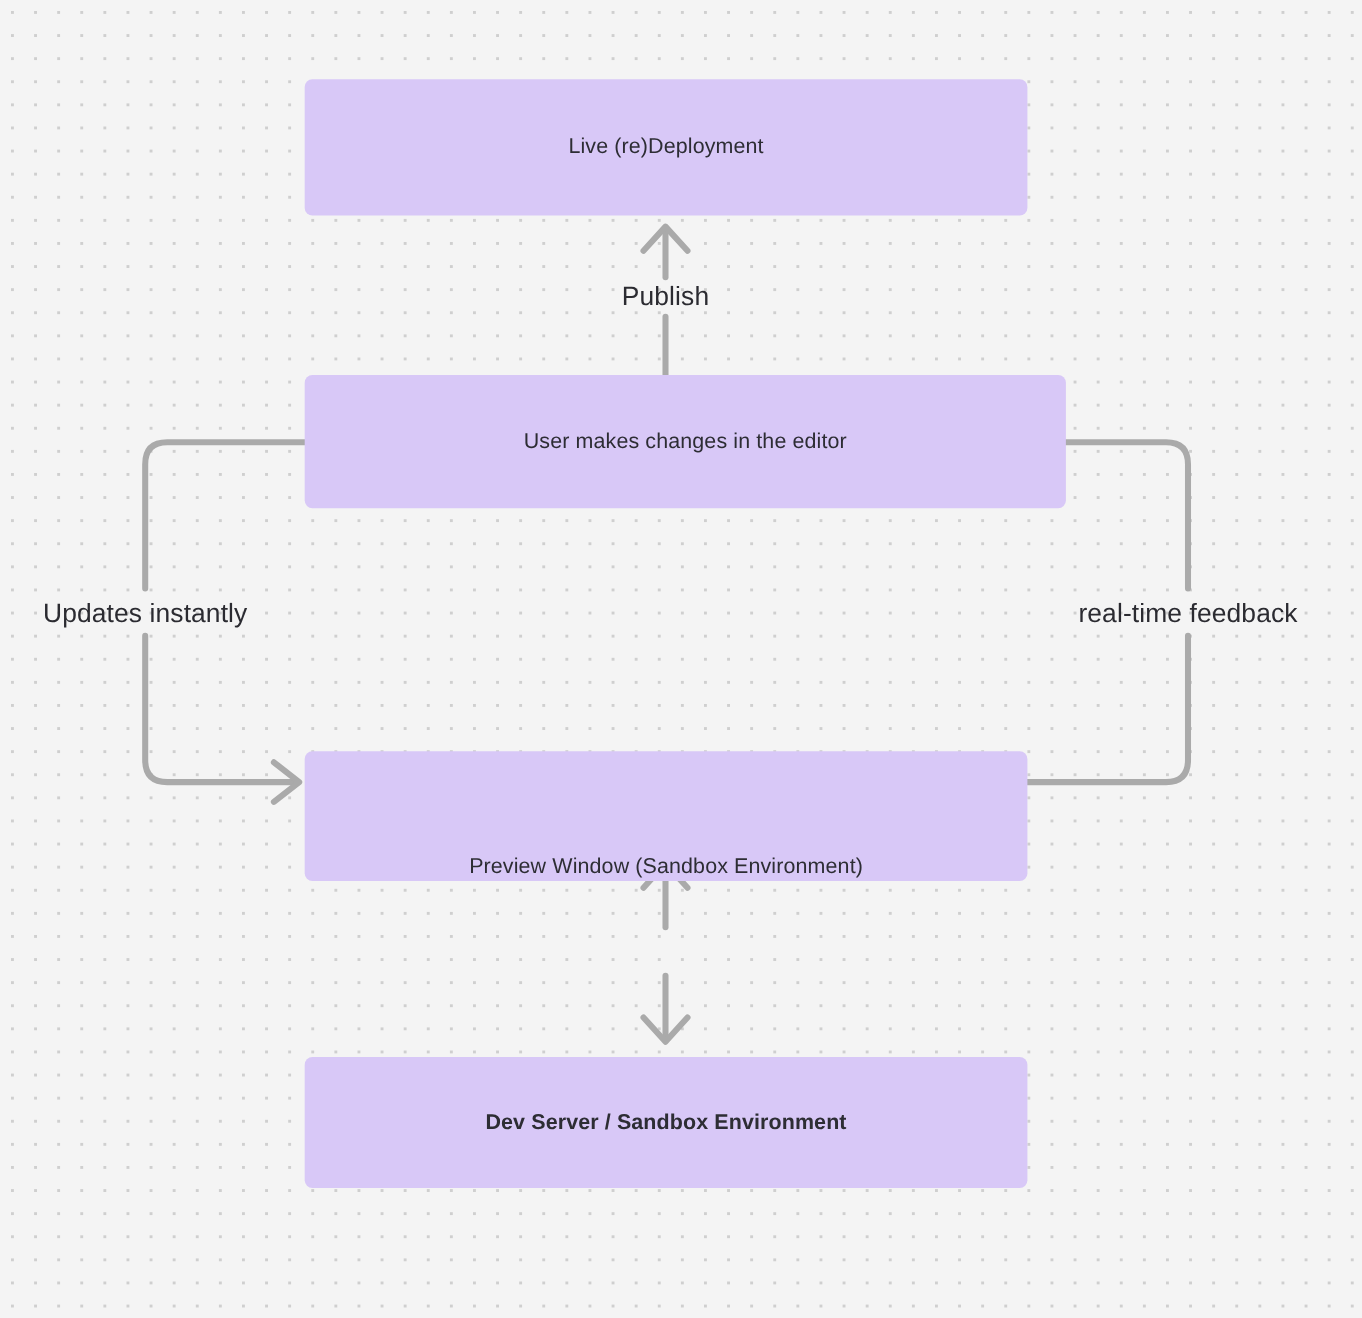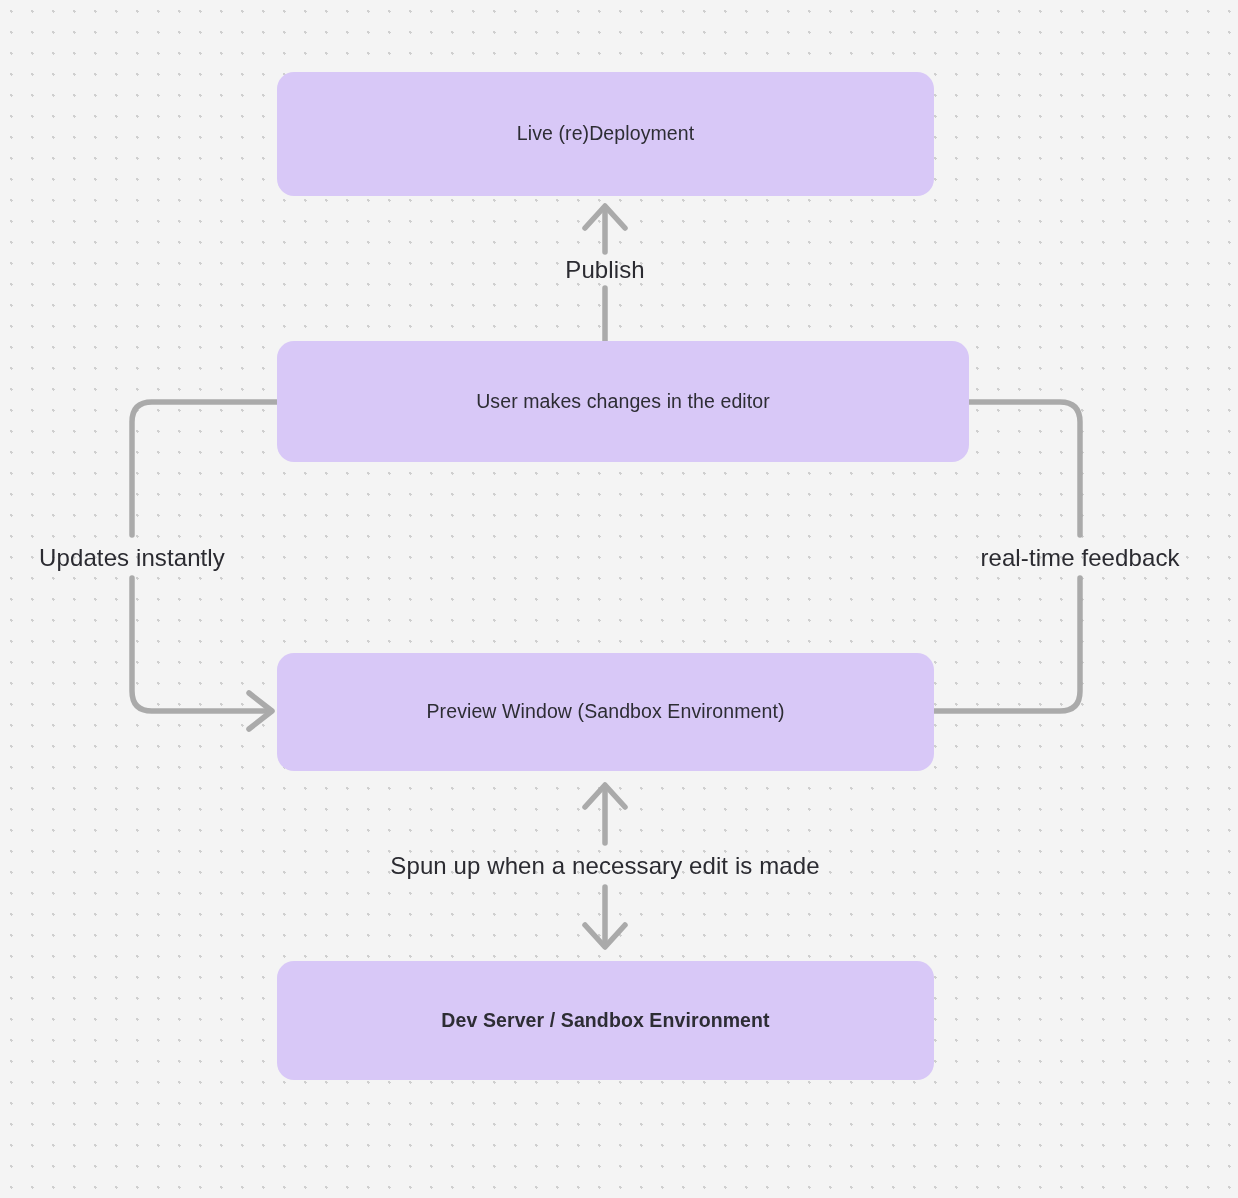--- a/index.html
+++ b/index.html
@@ -31,21 +31,21 @@
     top: 0;
     width: 1238px;
     height: 1198px;
     pointer-events: none;
   }
 
   .node {
     position: absolute;
     box-sizing: border-box;
     background: #d8c8f7;
-    border-radius: 17px;
+    border-radius: 7px;
     display: flex;
     align-items: center;
     justify-content: center;
     text-align: center;
   }
   .node-label {
     font-size: 19.5px;
     color: #2d2d34;
     letter-spacing: 0.1px;
     line-height: 1.3;
@@ -98,29 +98,28 @@
   </svg>
 
   <div class="node" style="left:277px; top:72px; width:657px; height:124px;">
     <span class="node-label">Live (re)Deployment</span>
   </div>
 
   <div class="node" style="left:277px; top:341px; width:692px; height:121px;">
     <span class="node-label">User makes changes in the editor</span>
   </div>
 
-  <div class="node" style="left:277px; top:653px; width:657px; height:118px;">
+  <div class="node" style="left:277px; top:683px; width:657px; height:118px;align-items:flex-end;">
     <span class="node-label">Preview Window (Sandbox Environment)</span>
   </div>
 
   <div class="node" style="left:277px; top:961px; width:657px; height:119px;font-weight:bold;">
     <span class="node-label">Dev Server / Sandbox Environment</span>
   </div>
 
   <div class="edge-label center" style="left:605px; top:270px;">Publish</div>
 
   <div class="edge-label center" style="left:132px; top:558px;">Updates instantly</div>
 
   <div class="edge-label center" style="left:1080px; top:558px;">real-time feedback</div>
 
-  <div class="edge-label center" style="left:605px; top:866px;">Spun up when a necessary edit is made</div>
 
 </div>
 
 </body></html>

